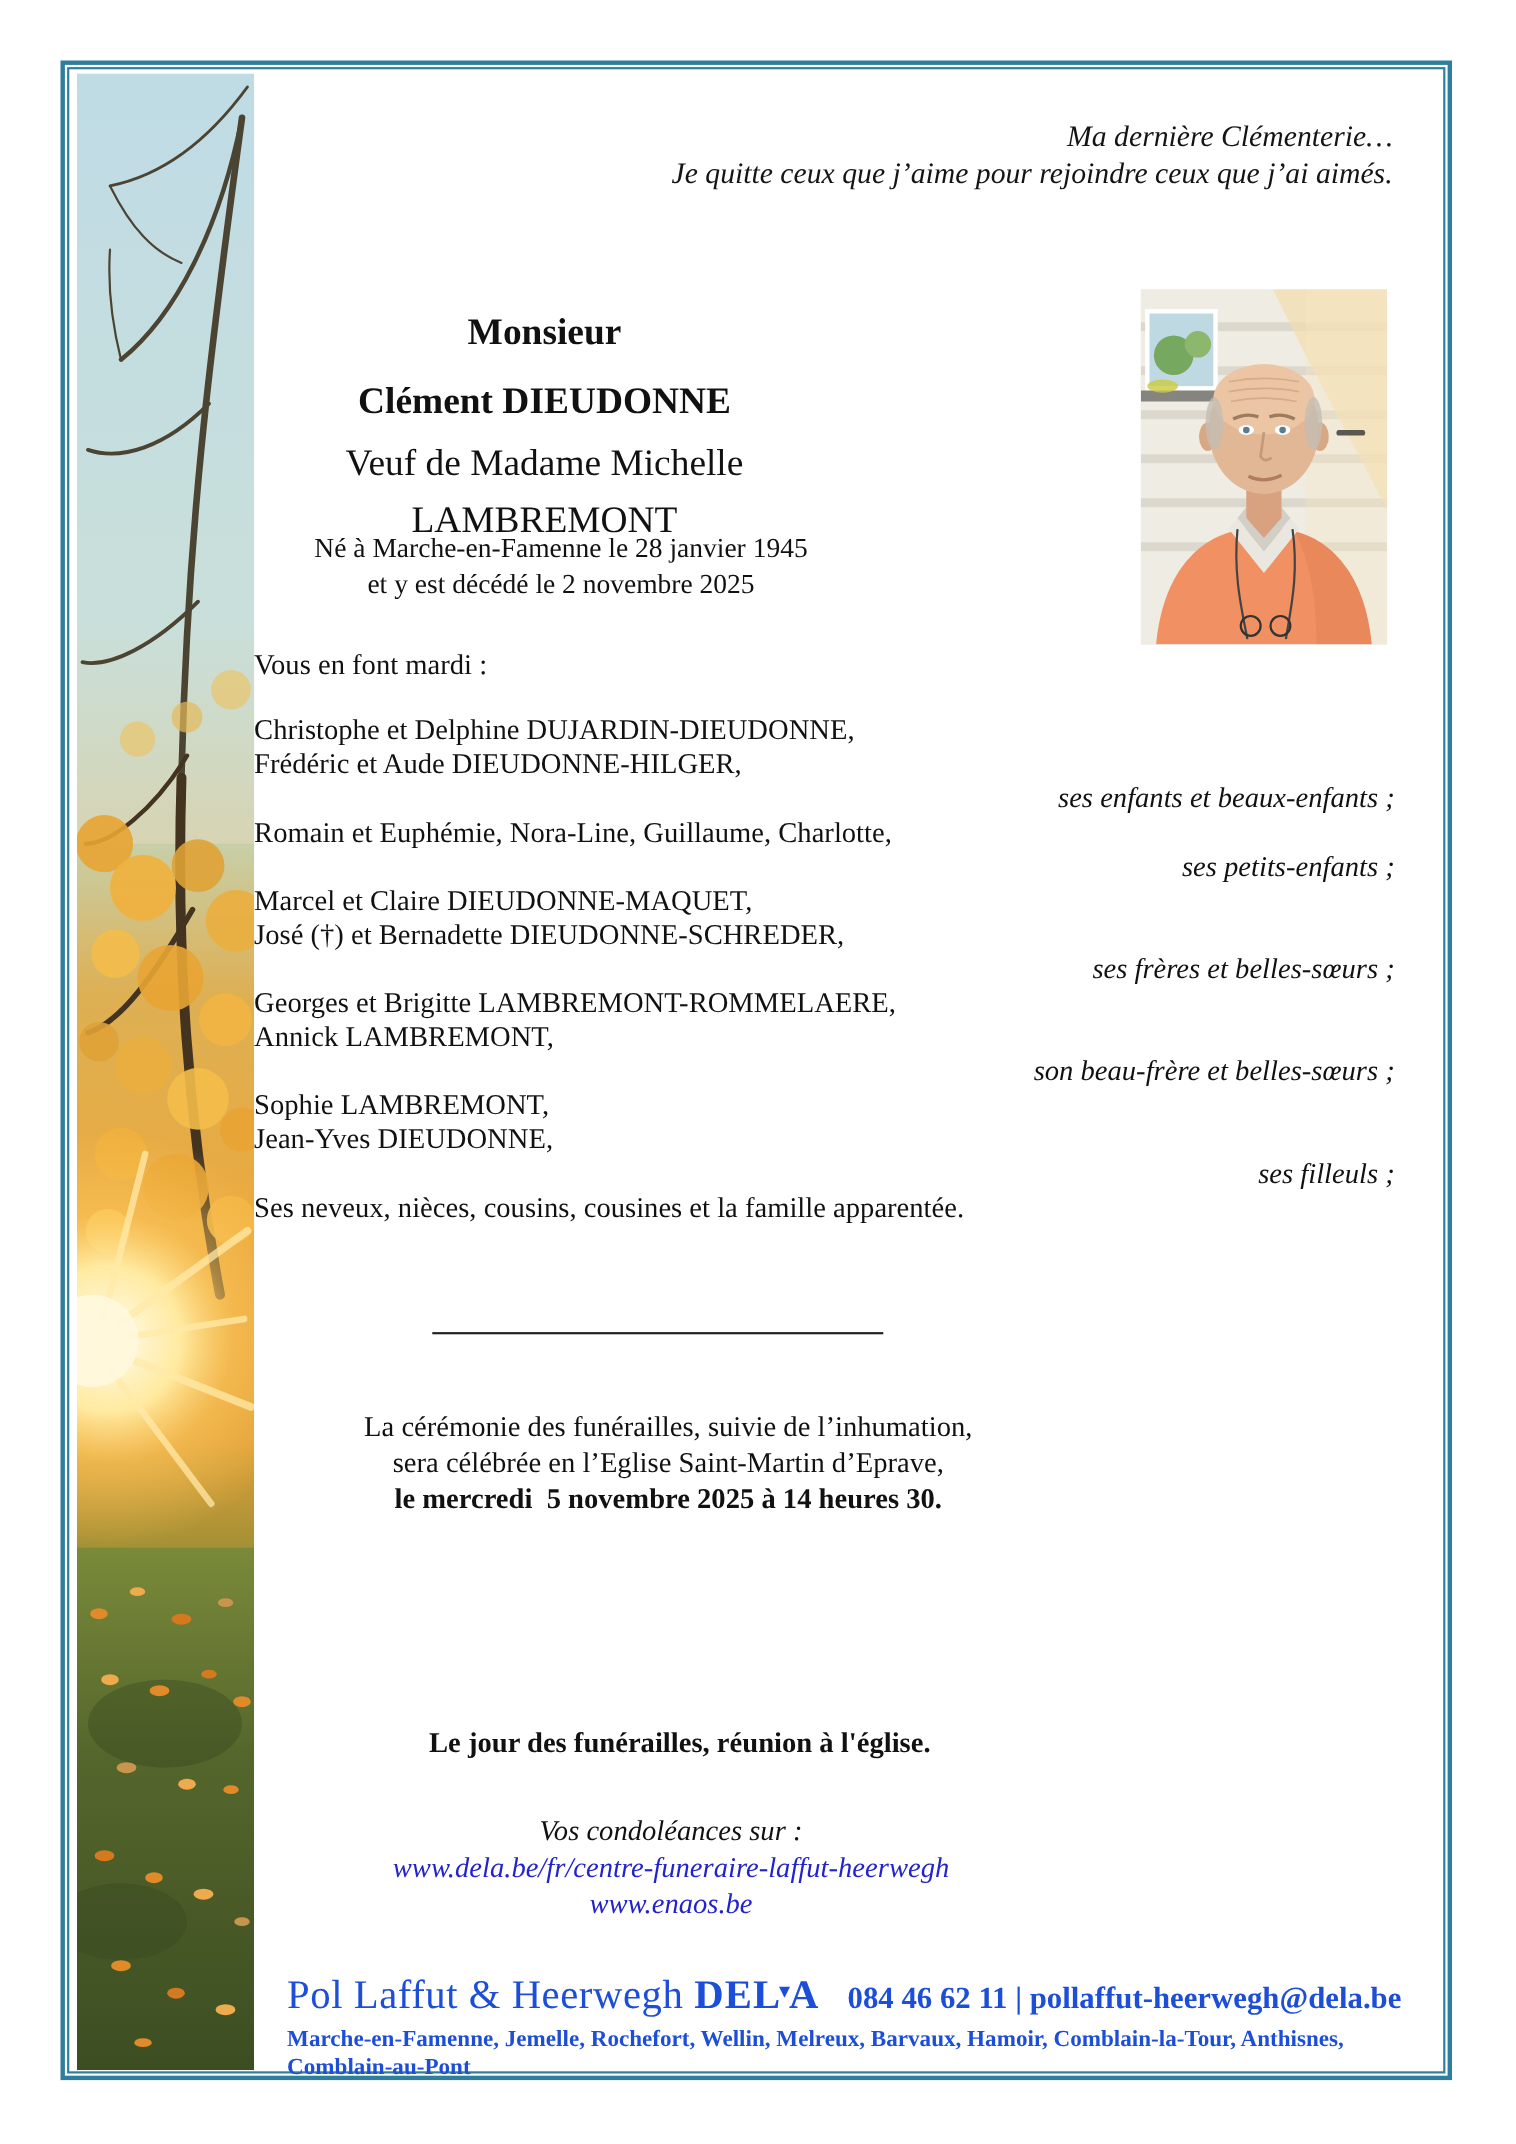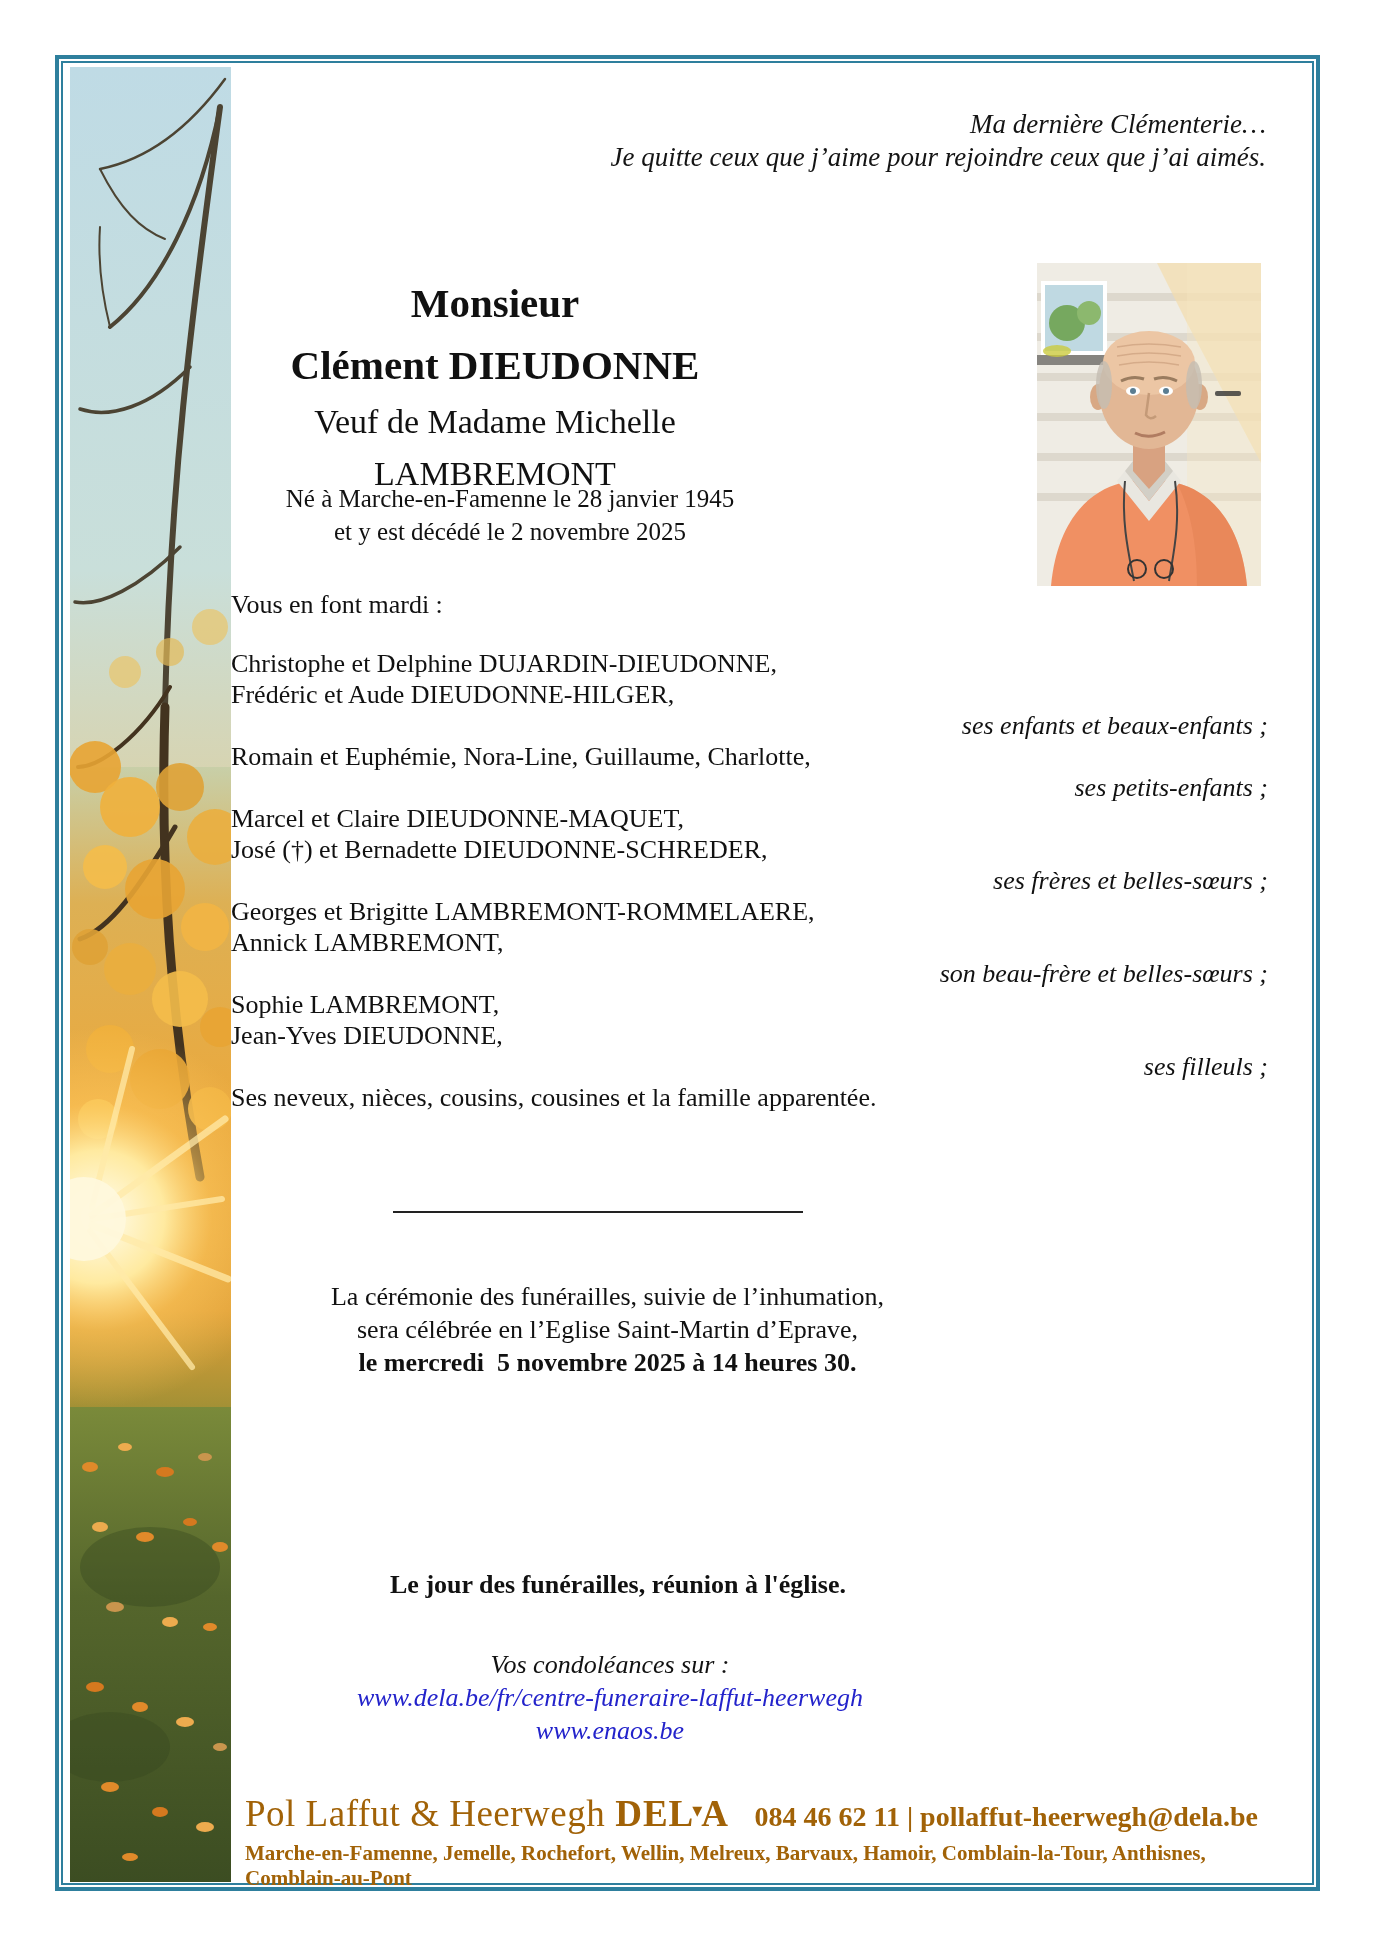--- a/index.html
+++ b/index.html
@@ -33,21 +33,21 @@
   }
   .portrait svg{display:block;width:100%;height:100%;}
   
   .epigraph{
     position:absolute;top:108px;right:112px;
     font-style:italic;font-size:27px;line-height:33px;
     text-align:right;color:#141414;
   }
   
   .title-block{position:absolute;left:225px;top:272px;width:540px;text-align:center;}
-  .t1{font-size:41px;line-height:62px;font-weight:bold;}
+  .t1{font-size:34px;line-height:62px;font-weight:bold;}
   .t3{font-size:34px;line-height:52px;font-weight:normal;}
   
   .vitals{position:absolute;left:230px;top:482px;width:560px;text-align:center;
     font-size:25px;line-height:33px;}
   
   .announce{position:absolute;left:231px;top:588px;width:1037px;}
   .announce .intro{font-size:26px;line-height:33px;margin-bottom:27px;}
   .fam-line{font-size:26px;line-height:31px;white-space:pre-wrap;}
   .fam-line.right{text-align:right;font-style:italic;}
   
@@ -58,21 +58,21 @@
     font-size:26px;line-height:33px;}
   .ceremony .bold{font-weight:bold;white-space:pre-wrap;}
   .repose{position:absolute;left:230px;top:1425px;width:770px;text-align:center;
     font-size:26px;line-height:31px;font-weight:bold;white-space:pre-wrap;}
   .reunion{position:absolute;left:238px;top:1570px;width:760px;text-align:center;
     font-size:26px;font-weight:bold;}
   .condolences{position:absolute;left:230px;top:1648px;width:760px;text-align:center;
     font-style:italic;font-size:26px;line-height:33px;}
   .condolences a{color:#2323cb;cursor:pointer;display:block;}
   
-  .footer{position:absolute;left:245px;top:1792px;width:1013px;color:#a16207;}
+  .footer{position:absolute;left:261px;top:1792px;width:1013px;color:#1d4ed8;}
   .footer-row1{display:flex;align-items:baseline;justify-content:space-between;}
   .brand{font-size:37px;letter-spacing:0.5px;}
   .brand .logo{font-weight:bold;margin-left:10px;letter-spacing:1px;}
   .brand .logo-mark{font-size:20px;vertical-align:9px;margin:0 -2px;}
   .contact{font-size:28px;font-weight:600;font-family:"Liberation Serif","DejaVu Serif",serif;}
   .footer-row2{margin-top:6px;font-size:21px;font-weight:600;}
 </style>
 </head>
 <body>
 

